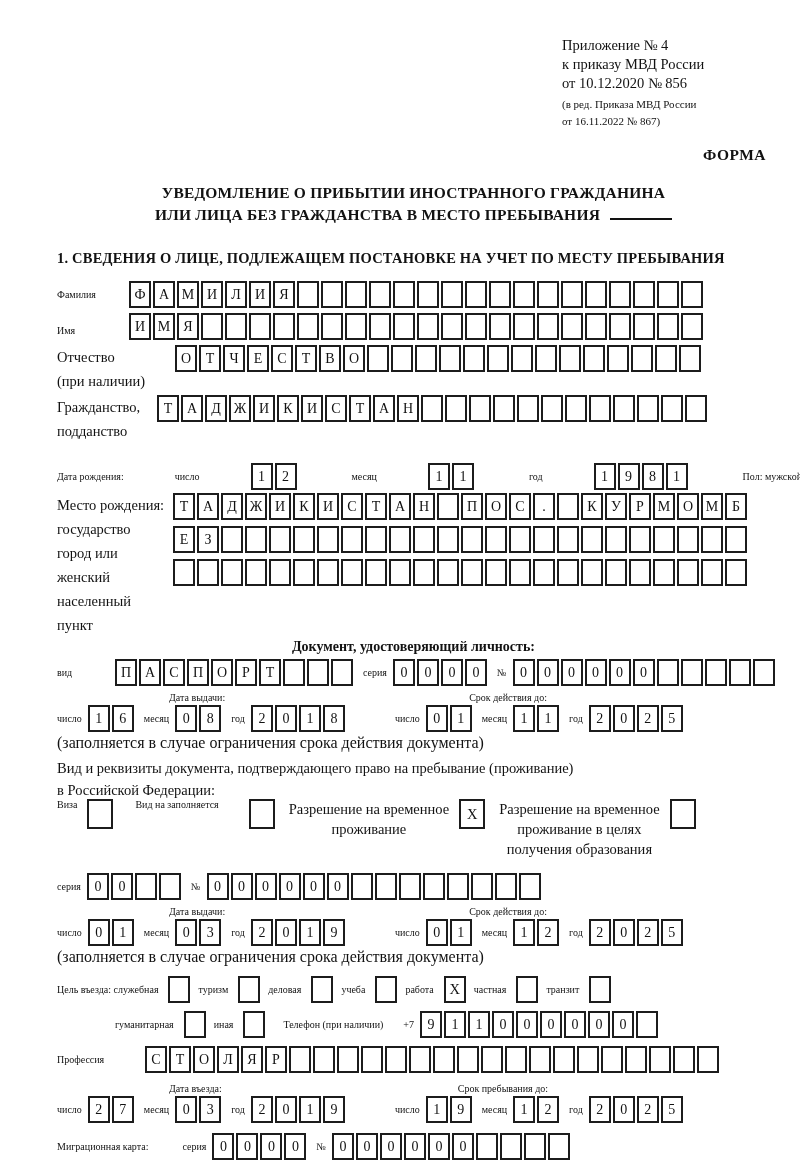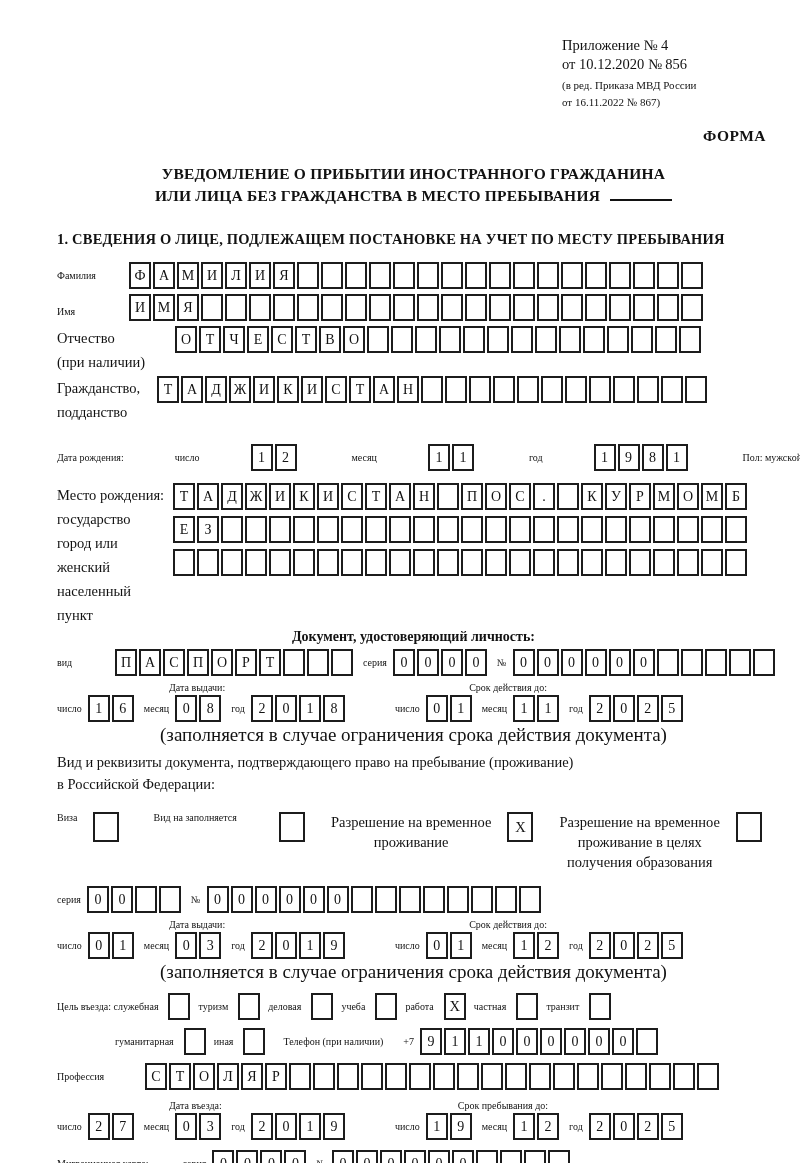--- a/index.html
+++ b/index.html
@@ -24,28 +24,29 @@
   .cell{box-sizing:content-box;width:18px;height:23px;border:2px solid #1c1c1c;margin-right:2px;flex:none;
         display:flex;align-items:center;justify-content:center;font-size:14px;background:#fff;}
   .cbox{box-sizing:content-box;width:18px;height:23px;border:2px solid #1c1c1c;flex:none;margin-left:4px;margin-right:8px;
         display:flex;align-items:center;justify-content:center;font-size:14.5px;background:#fff;}
   .cbox.big{width:22px;height:26px;}
   .ccol{flex:none;}
   .ccol .cgroup{margin-bottom:6px;}
   .gap{flex:none;height:1px;}
   .cline{text-align:center;font-weight:bold;font-size:14px;margin-top:6px;}
   .pline{font-size:14.5px;margin-top:7px;}
-  .nline{font-size:19px;text-align:center;margin-top:2px;}
+  .nline{font-size:16px;text-align:left;margin-top:2px;}
 </style>
 </head>
 <body>
 
 <div class="page">
   <div class="hdr">
     <div>Приложение № 4</div>
+    <div>к приказу МВД России</div>
     <div>от 10.12.2020 № 856</div>
     <div class="sub first">(в ред. Приказа МВД России</div>
     <div class="sub">от 16.11.2022 № 867)</div>
   </div>
   <div class="forma">ФОРМА</div>
   <div class="title">
     <div>УВЕДОМЛЕНИЕ О ПРИБЫТИИ ИНОСТРАННОГО ГРАЖДАНИНА</div>
     <div>
       <span>ИЛИ ЛИЦА БЕЗ ГРАЖДАНСТВА В МЕСТО ПРЕБЫВАНИЯ</span><span class="blank"></span>
     </div>
@@ -188,21 +189,21 @@
           <span class="cell">1</span>
           <span class="cell">9</span>
           <span class="cell">8</span>
           <span class="cell">1</span>
         </div>
         <span class="lbl">Пол: мужской</span>
         <span class="cbox">X</span>
         <span class="lbl">женский</span>
         <span class="cbox"></span>
       </div>
-      <div class="frow top" style="margin-top: 12px;">
+      <div class="frow top" style="margin-top: 3px;">
         <div class="lstack" style="width: 110px;">
           <div>Место рождения:</div>
           <div>государство</div>
           <div>город или женский</div>
           <div>населенный пункт</div>
         </div>
         <div class="ccol">
           <div class="cgroup">
             <span class="cell">Т</span>
             <span class="cell">А</span>
@@ -359,21 +360,21 @@
         <div class="cgroup">
           <span class="cell">2</span>
           <span class="cell">0</span>
           <span class="cell">2</span>
           <span class="cell">5</span>
         </div>
       </div>
       <div class="nline" style="margin-top: 2px;">(заполняется в случае ограничения срока действия документа)</div>
       <div class="pline" style="margin-top: 8px;">Вид и реквизиты документа, подтверждающего право на пребывание (проживание)</div>
       <div class="pline" style="margin-top: 5px;">в Российской Федерации:</div>
-      <div class="frow top" style="margin-top: 19px; justify-content: space-between;">
+      <div class="frow top" style="margin-top: 0;">
         <span class="lbl">Виза</span>
         <span class="cbox big"></span>
         <span class="gap" style="width: 14px;"></span>
         <span class="lbl">Вид на заполняется</span>
         <span class="gap" style="width: 20px;"></span>
         <span class="cbox big"></span>
         <span class="gap" style="width: 6px;"></span>
         <div class="lstack center">
           <div>Разрешение на временное</div>
           <div>проживание</div>

